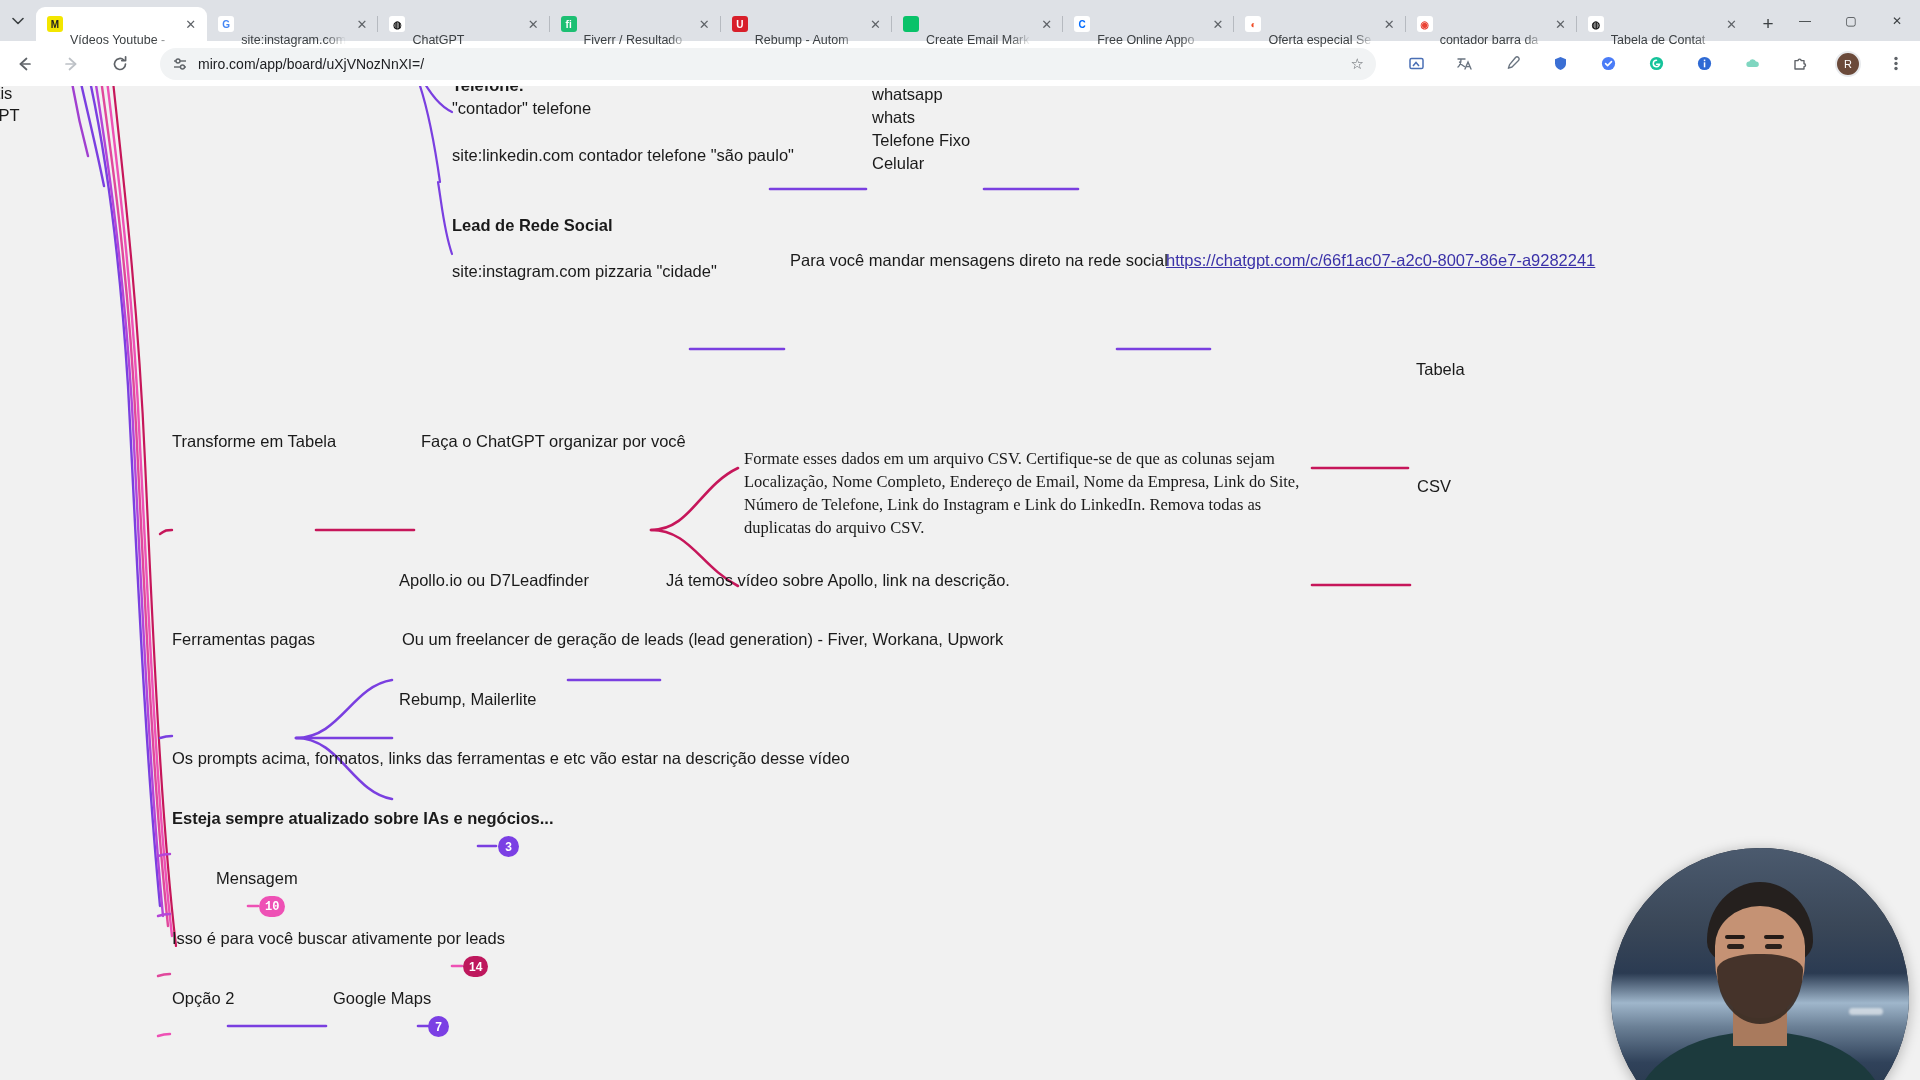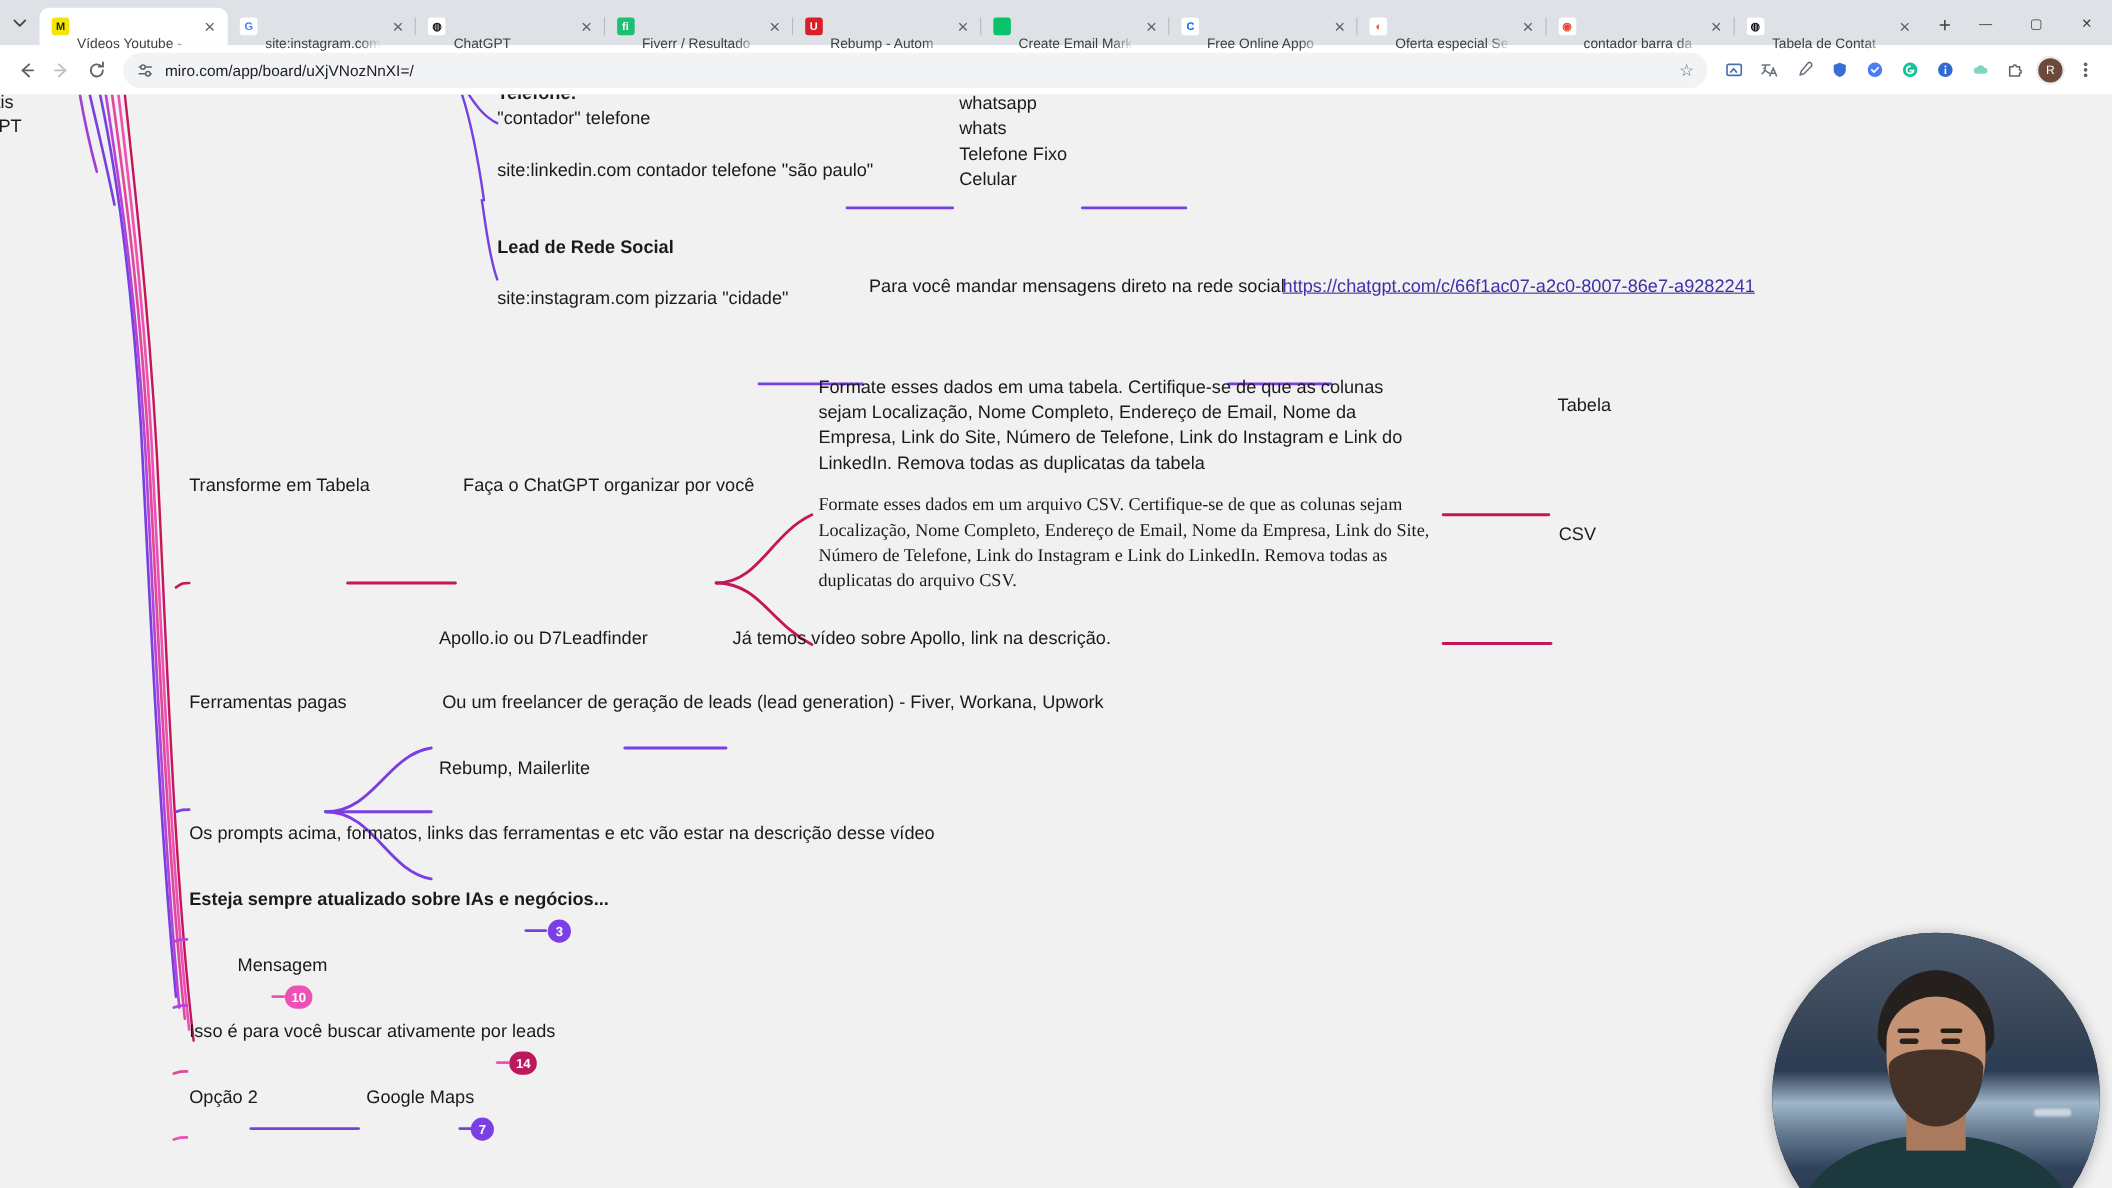--- a/index.html
+++ b/index.html
@@ -81,21 +81,21 @@
     display: flex; align-items: center; justify-content: center;
     color: #3c4043; font-size: 12px;
   }
 
   .toolbar {
     height: 45px;
     background: #ffffff;
     display: flex;
     align-items: center;
     padding: 0 9px;
-    gap: 2px;
+    gap: 18px;
   }
   .tb-icon {
     width: 30px; height: 30px;
     display: flex; align-items: center; justify-content: center;
     color: #5f6368;
     border-radius: 50%;
     flex: 0 0 auto;
   }
   .tb-icon.dim { color: #bdc1c6; }
   .omnibox {
@@ -509,41 +509,40 @@
 
 
     <div class="node bold" style="left:452px; top:128px;">Lead de Rede Social</div>
     <div class="node" style="left:452px; top:174px;">site:instagram.com pizzaria "cidade"</div>
     <div class="node" style="left:790px; top:163px;">Para você mandar mensagens direto na rede social</div>
     <div class="node link" style="left:1166px; top:163px;text-decoration:underline;">https://chatgpt.com/c/66f1ac07-a2c0-8007-86e7-a9282241</div>
 
     <div class="node" style="left:172px; top:344px;">Transforme em Tabela</div>
     <div class="node" style="left:421px; top:344px;">Faça o ChatGPT organizar por você</div>
 
-    <div class="node wrap" style="left:744px; top:255px; width:560px;">Formate esses dados em uma tabela. Certifique-se de que as colunas sejam Localização, Nome Completo, Endereço de Email, Nome da Empresa, Link do Site, Número de Telefone, Link do Instagram e Link do LinkedIn. Remova todas as duplicatas da tabela</div>
     <div class="node" style="left:1416px; top:272px;">Tabela</div>
 
     <div class="node wrap" style="left:744px; top:361px; width:560px;font-family:Liberation Serif, serif;">Formate esses dados em um arquivo CSV. Certifique-se de que as colunas sejam Localização, Nome Completo, Endereço de Email, Nome da Empresa, Link do Site, Número de Telefone, Link do Instagram e Link do LinkedIn. Remova todas as duplicatas do arquivo CSV.</div>
     <div class="node" style="left:1417px; top:389px;">CSV</div>
 
     <div class="node" style="left:399px; top:483px;">Apollo.io ou D7Leadfinder</div>
     <div class="node" style="left:666px; top:483px;">Já temos vídeo sobre Apollo, link na descrição.</div>
     <div class="node" style="left:172px; top:542px;">Ferramentas pagas</div>
     <div class="node" style="left:402px; top:542px;text-align:center;">Ou um freelancer de geração de leads (lead generation) - Fiver, Workana, Upwork</div>
     <div class="node" style="left:399px; top:602px;">Rebump, Mailerlite</div>
 
     <div class="node bold" style="left:172px; top:721px;">Esteja sempre atualizado sobre IAs e negócios...</div>
     <div class="node" style="left:172px; top:661px;">Os prompts acima, formatos, links das ferramentas e etc vão estar na descrição desse vídeo</div>
     <div class="node" style="left:172px; top:781px;margin-left:44px;">Mensagem</div>
     <div class="node" style="left:172px; top:841px;">Isso é para você buscar ativamente por leads</div>
     <div class="node" style="left:172px; top:901px;">Opção 2</div>
     <div class="node" style="left:333px; top:901px;">Google Maps</div>
 
     <div class="badge" style="left:498px; top:750px; background:#7b3fe4;">3</div>
-    <div class="badge" style="left:259px; top:810px; background:#ee51b5;">10</div>
+    <div class="badge" style="left:259px; top:810px; background:#ee51b5;font-family:Liberation Mono, monospace;">10</div>
     <div class="badge" style="left:463px; top:870px; background:#be185d;">14</div>
     <div class="badge" style="left:428px; top:930px; background:#7b3fe4;">7</div>
 
     <div class="webcam">
       <div class="wc-bg"></div>
       <div class="wc-body"></div>
       <div class="wc-person">
         <div class="wc-neck"></div>
         <div class="wc-hair"></div>
         <div class="wc-face"></div>

